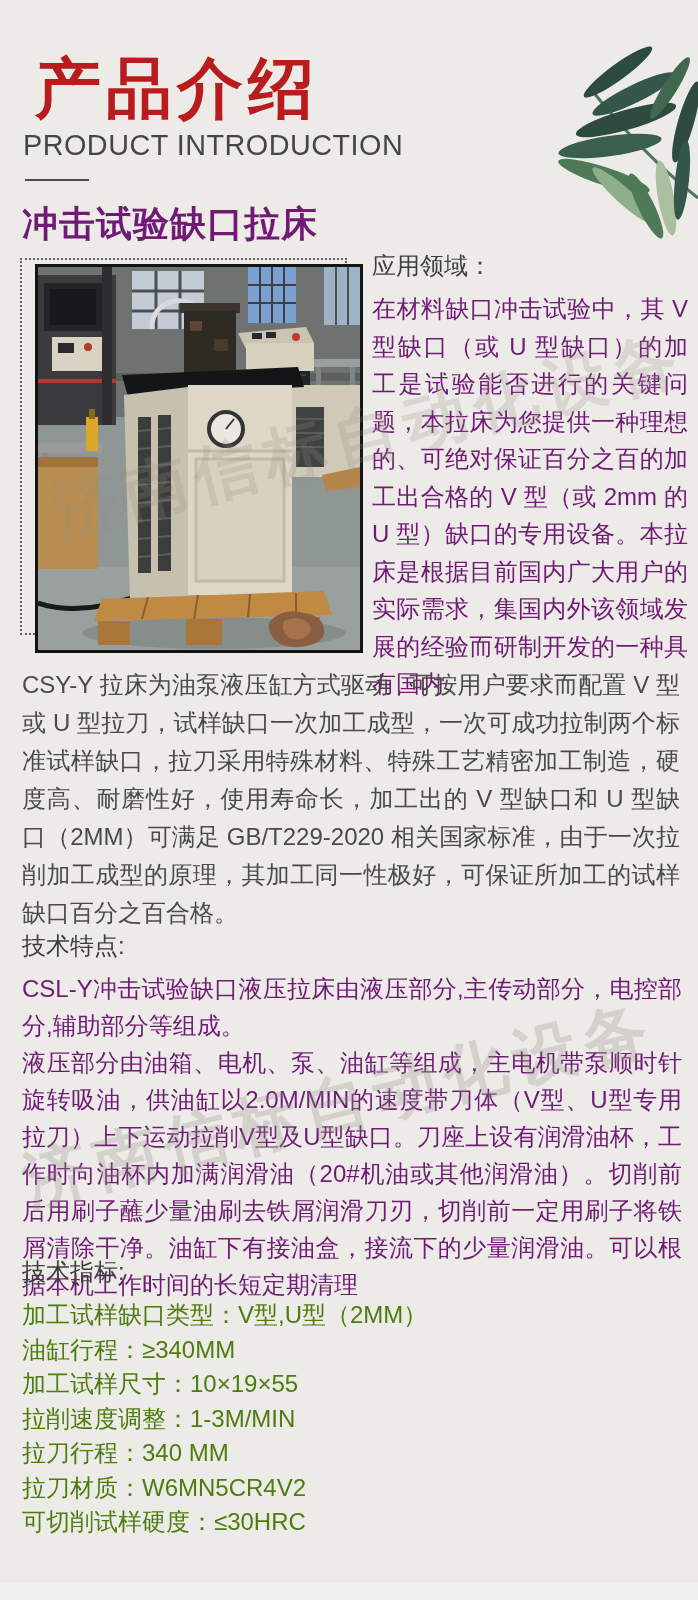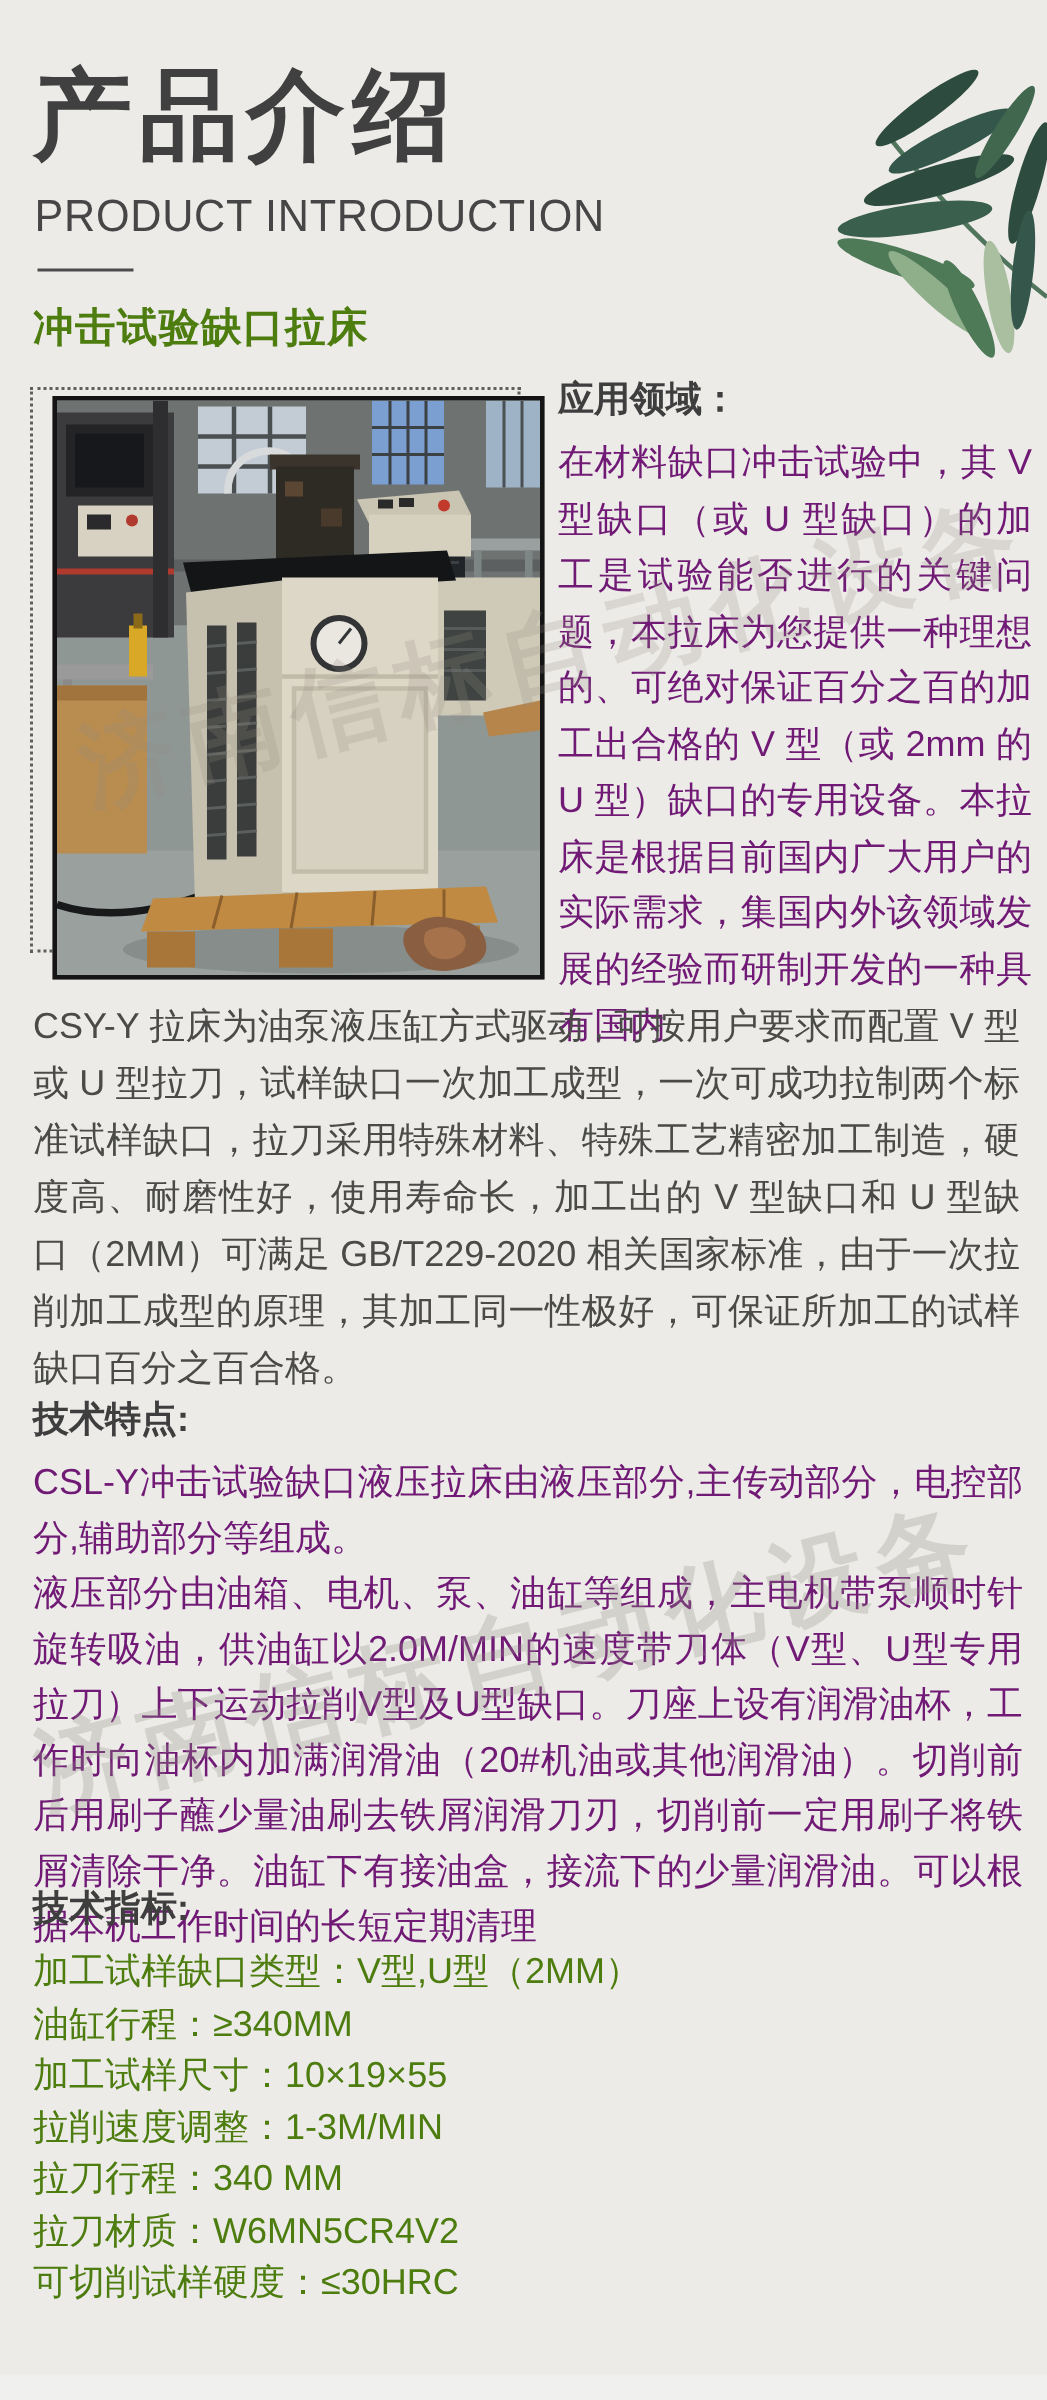--- a/index.html
+++ b/index.html
@@ -9,37 +9,37 @@
   }
   .page{
     position:relative;
     width:698px;height:1600px;
     margin:0 auto;
     background:#ECEBE8;
     overflow:hidden;
   }
   
   .big-title{
-    position:absolute;left:22px;top:40px;margin:0;
+    position:absolute;left:22px;top:40px;margin:13px;
     font-size:66px;line-height:1.1;font-weight:900;
-    letter-spacing:5px;color:#404040;
+    letter-spacing:5px;color:#b91c1c;font-family:Liberation Serif, serif;
   }
   .sub-title{
     position:absolute;left:23px;top:128px;
     font-size:30px;color:#464646;letter-spacing:0.5px;
     transform:scaleX(.96);transform-origin:left;
     white-space:nowrap;
   }
   .title-divider{
     position:absolute;left:25px;top:179px;
     width:64px;height:2px;background:#4c4c4c;
   }
   .product-name{
     position:absolute;left:22px;top:200px;margin:0;
-    font-size:27px;font-weight:600;color:#4d7c0f;
+    font-size:36px;font-weight:600;color:#701a75;
     letter-spacing:1px;
   }
   
   .leaf-decor{
     position:absolute;right:0;top:30px;width:150px;height:215px;
   }
   
   .dashed-frame{
     position:absolute;left:20px;top:258px;
     width:327px;height:377px;
@@ -53,21 +53,21 @@
     box-sizing:border-box;
     background:#8f9795;
     overflow:hidden;
   }
   .photo svg{display:block;width:100%;height:100%;}
   
   .app-col{
     position:absolute;left:372px;top:250px;width:316px;
   }
   .sec-heading{
-    margin:0 0 8px 0;font-size:24px;font-weight:700;color:#3e3e3e;
+    margin:0 0 8px 0;font-size:24px;font-weight:400;color:#3e3e3e;
   }
   .body-text{
     margin:0;font-size:24px;line-height:37.5px;color:#701a75;
     text-align:justify;
   }
   .full-para{
     position:absolute;left:22px;top:666px;width:658px;
     font-size:24px;line-height:38px;color:#4a4a48;margin:0;
     text-align:justify;
   }

